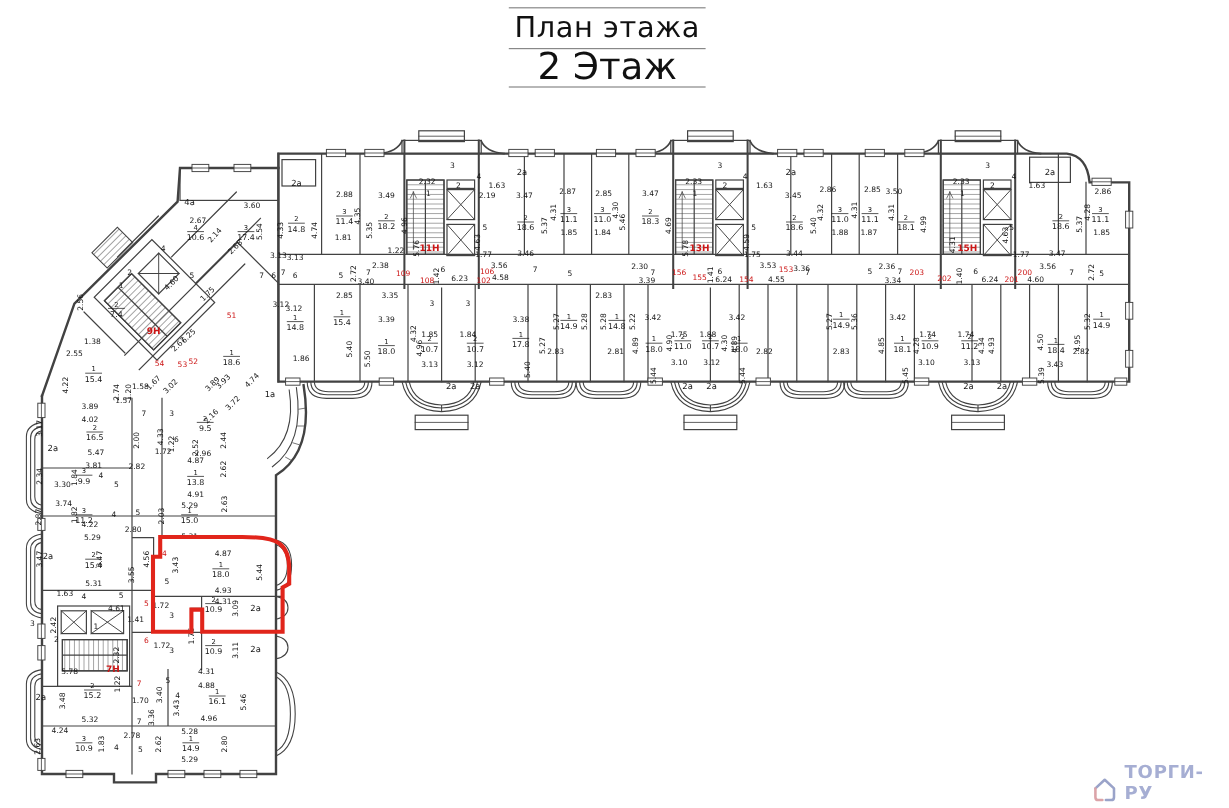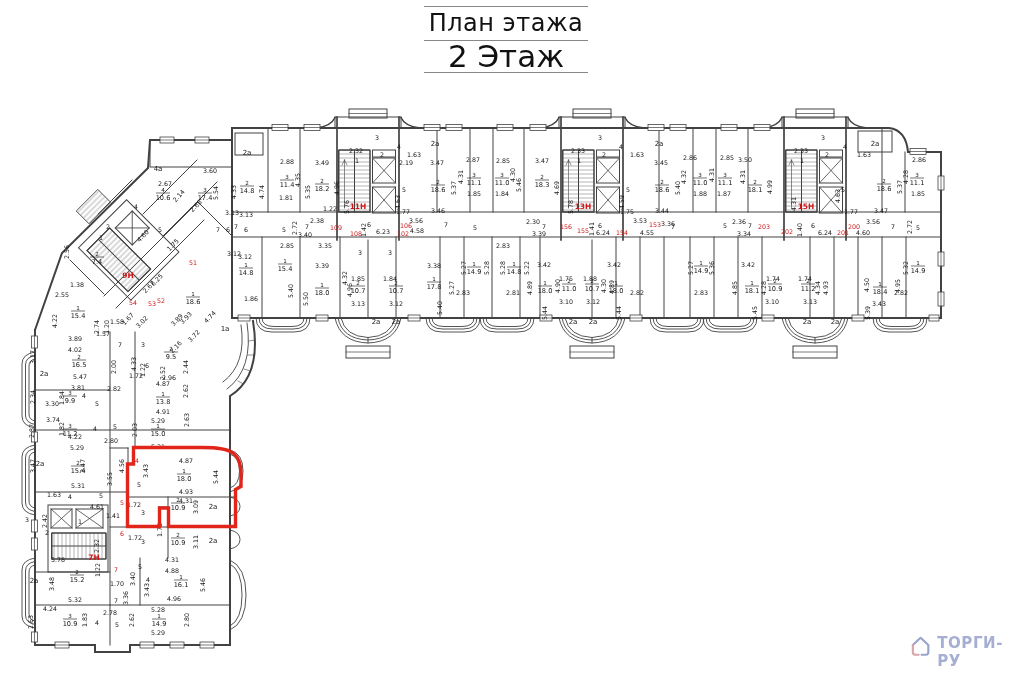--- a/index.html
+++ b/index.html
@@ -3,21 +3,21 @@
 <meta charset="utf-8">
 <style>
   html,body{margin:0;padding:0;background:#ffffff;}
   .canvas{position:relative;width:1024px;height:673px;background:#fff;overflow:hidden;
           font-family:"DejaVu Sans","Liberation Sans",sans-serif;}
   .title-block{position:absolute;left:424px;top:6px;width:164px;text-align:center;color:#111;}
   .title-block .rule{border-top:1px solid #888;height:0;margin:0;}
   .title-line1{font-size:24px;line-height:33px;letter-spacing:.5px;}
   .title-line2{font-size:31px;line-height:31px;}
   svg#plan{position:absolute;left:0;top:0;}
-  .watermark{position:absolute;left:908px;top:634px;display:flex;align-items:flex-start;gap:4px;}
+  .watermark{position:absolute;left:908px;top:634px;display:flex;align-items:flex-end;gap:4px;}
   .wm-text{color:#a6aed3;font-size:15px;font-weight:bold;letter-spacing:.6px;}
   text{font-family:"DejaVu Sans","Liberation Sans",sans-serif;}
 </style>
 </head>
 <body>
 
 <div class="canvas">
 
   <div class="title-block">
     <div class="rule"></div>

